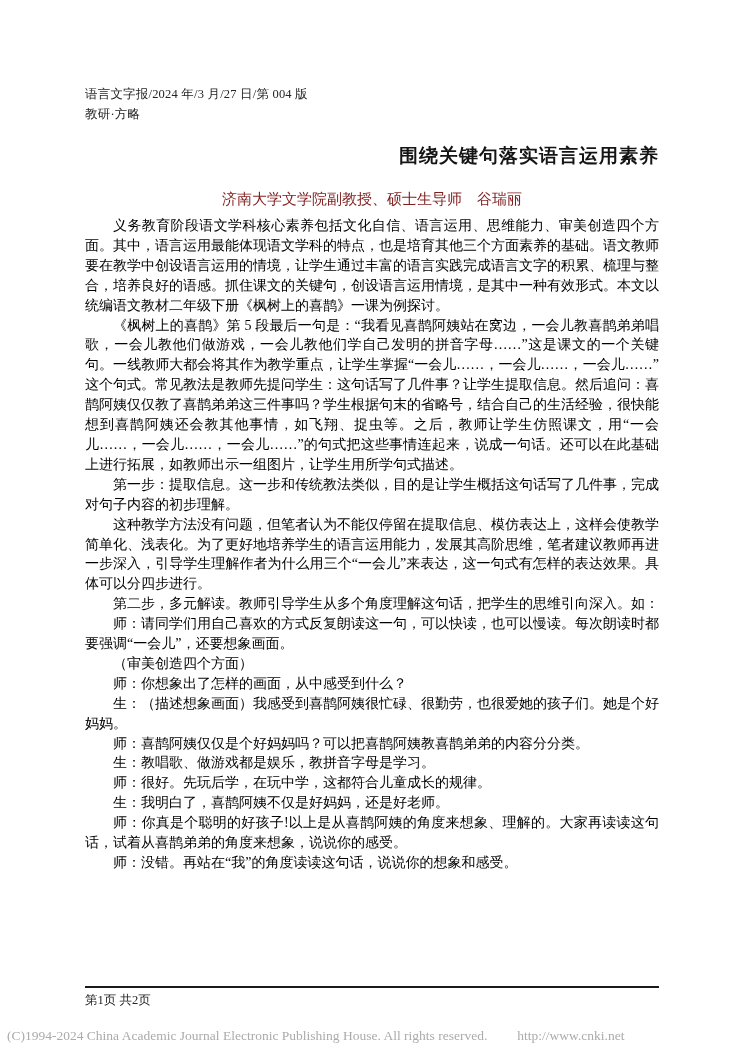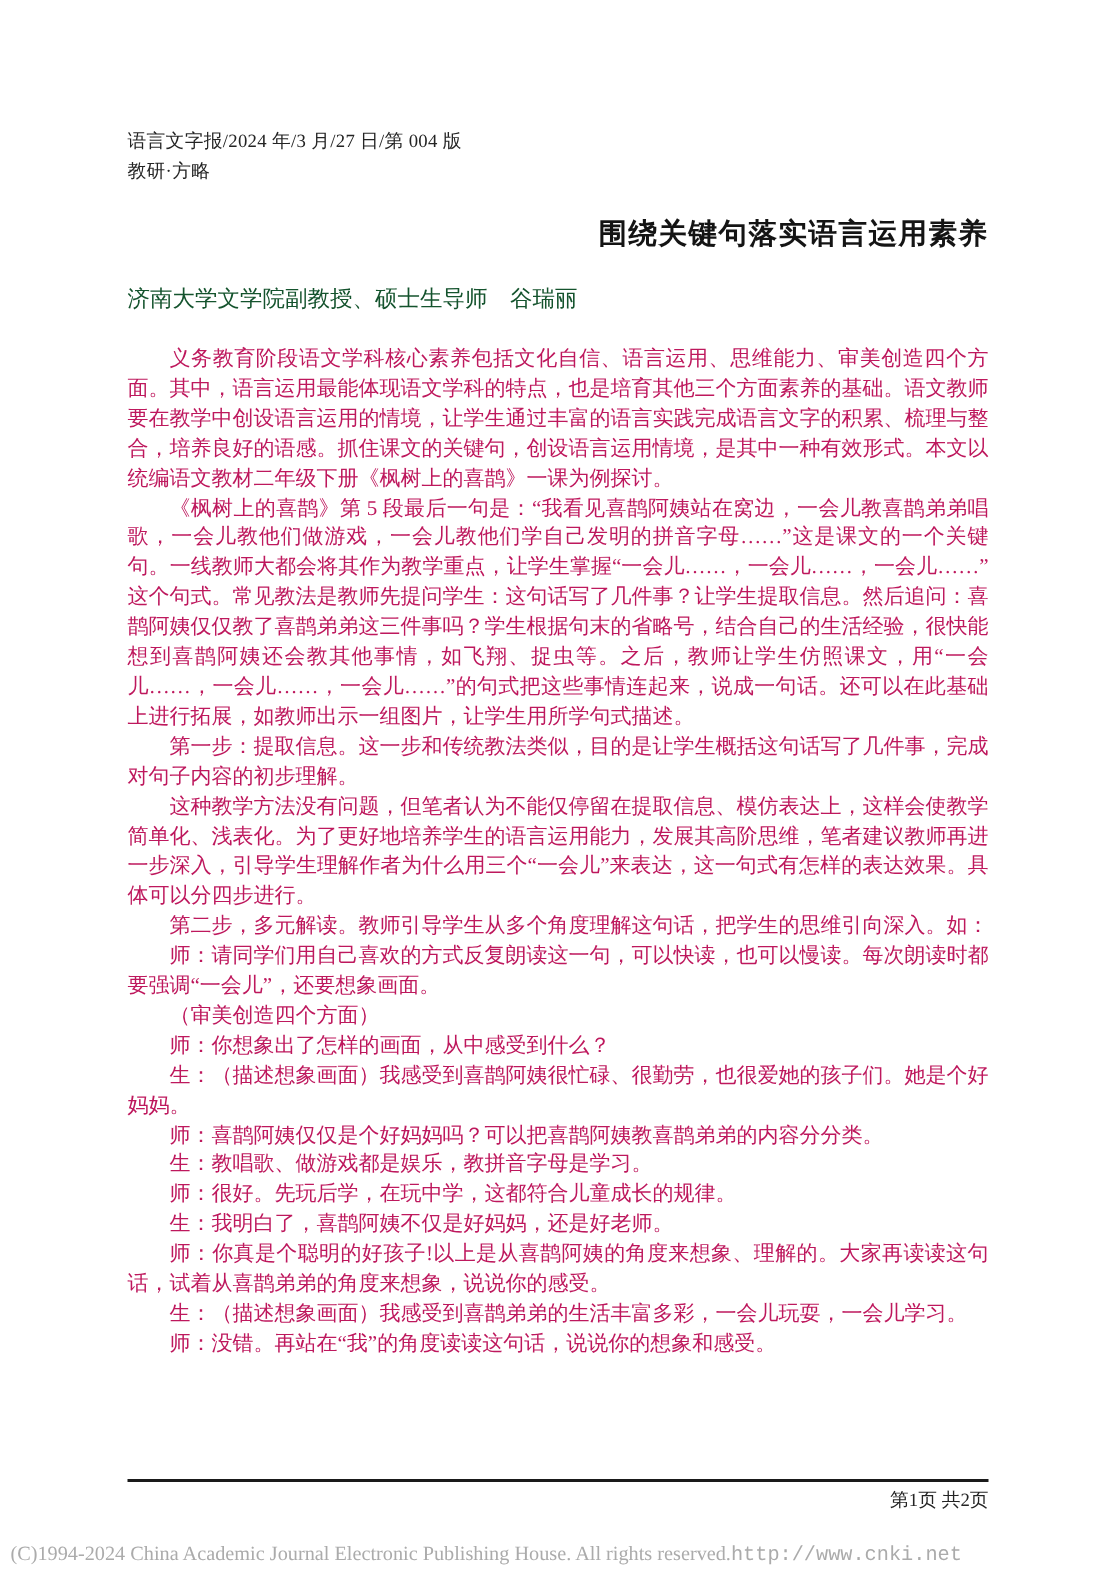--- a/index.html
+++ b/index.html
@@ -31,59 +31,58 @@
     margin:19px 0 0 0;
     font-size:19px;
     font-weight:bold;
     text-align:right;
     color:#141414;
     letter-spacing:1px;
   }
   .byline{
     margin-top:21px;
     font-size:15px;
-    text-align:left;
-    color:#14532d;
+    text-align:center;
+    color:#7f1d1d;
   }
   .body-text{
-    margin-top:21px;
+    margin-top:7px;
     font-size:14px;
     line-height:19.9px;
     text-align:justify;
-    color:#be185d;
+    color:#000000;
   }
   .body-text p{
     margin:0;
     text-indent:2em;
     word-break:break-all;
   }
   .footer-rule{
     position:absolute;
     left:85px;top:986px;
     width:574px;
     border-top:2px solid #1a1a1a;
   }
   .page-indicator{
     position:absolute;
     left:85px;top:992px;
     width:574px;
-    text-align:right;
     font-size:12.5px;
     color:#242424;
   }
   .copyright{
     position:absolute;
     left:7px;top:1028px;
     width:730px;
     font-size:13.5px;
     color:#ababab;
     white-space:nowrap;
   }
   .copyright .url{
-    font-family:Liberation Mono, monospace;
+    margin-left:30px;
   }
 </style>
 </head>
 <body>
 
 <div class="page">
   <div class="content">
     <div class="meta-line">语言文字报/2024 年/3 月/27 日/第 004 版</div>
     <div class="meta-line">教研·方略</div>
     <h1 class="title">围绕关键句落实语言运用素养</h1>
@@ -96,21 +95,20 @@
         <p>第二步，多元解读。教师引导学生从多个角度理解这句话，把学生的思维引向深入。如：</p>
         <p>师：请同学们用自己喜欢的方式反复朗读这一句，可以快读，也可以慢读。每次朗读时都要强调“一会儿”，还要想象画面。</p>
         <p>（审美创造四个方面）</p>
         <p>师：你想象出了怎样的画面，从中感受到什么？</p>
         <p>生：（描述想象画面）我感受到喜鹊阿姨很忙碌、很勤劳，也很爱她的孩子们。她是个好妈妈。</p>
         <p>师：喜鹊阿姨仅仅是个好妈妈吗？可以把喜鹊阿姨教喜鹊弟弟的内容分分类。</p>
         <p>生：教唱歌、做游戏都是娱乐，教拼音字母是学习。</p>
         <p>师：很好。先玩后学，在玩中学，这都符合儿童成长的规律。</p>
         <p>生：我明白了，喜鹊阿姨不仅是好妈妈，还是好老师。</p>
         <p>师：你真是个聪明的好孩子!以上是从喜鹊阿姨的角度来想象、理解的。大家再读读这句话，试着从喜鹊弟弟的角度来想象，说说你的感受。</p>
-        <p>生：（描述想象画面）我感受到喜鹊弟弟的生活丰富多彩，一会儿玩耍，一会儿学习。</p>
         <p>师：没错。再站在“我”的角度读读这句话，说说你的想象和感受。</p>
       </div>
   </div>
 
   <div class="footer-rule"></div>
   <div class="page-indicator">第1页 共2页</div>
 
   <div class="copyright">
     <span>(C)1994-2024 China Academic Journal Electronic Publishing House. All rights reserved.</span><span class="url">http://www.cnki.net</span>
   </div>

